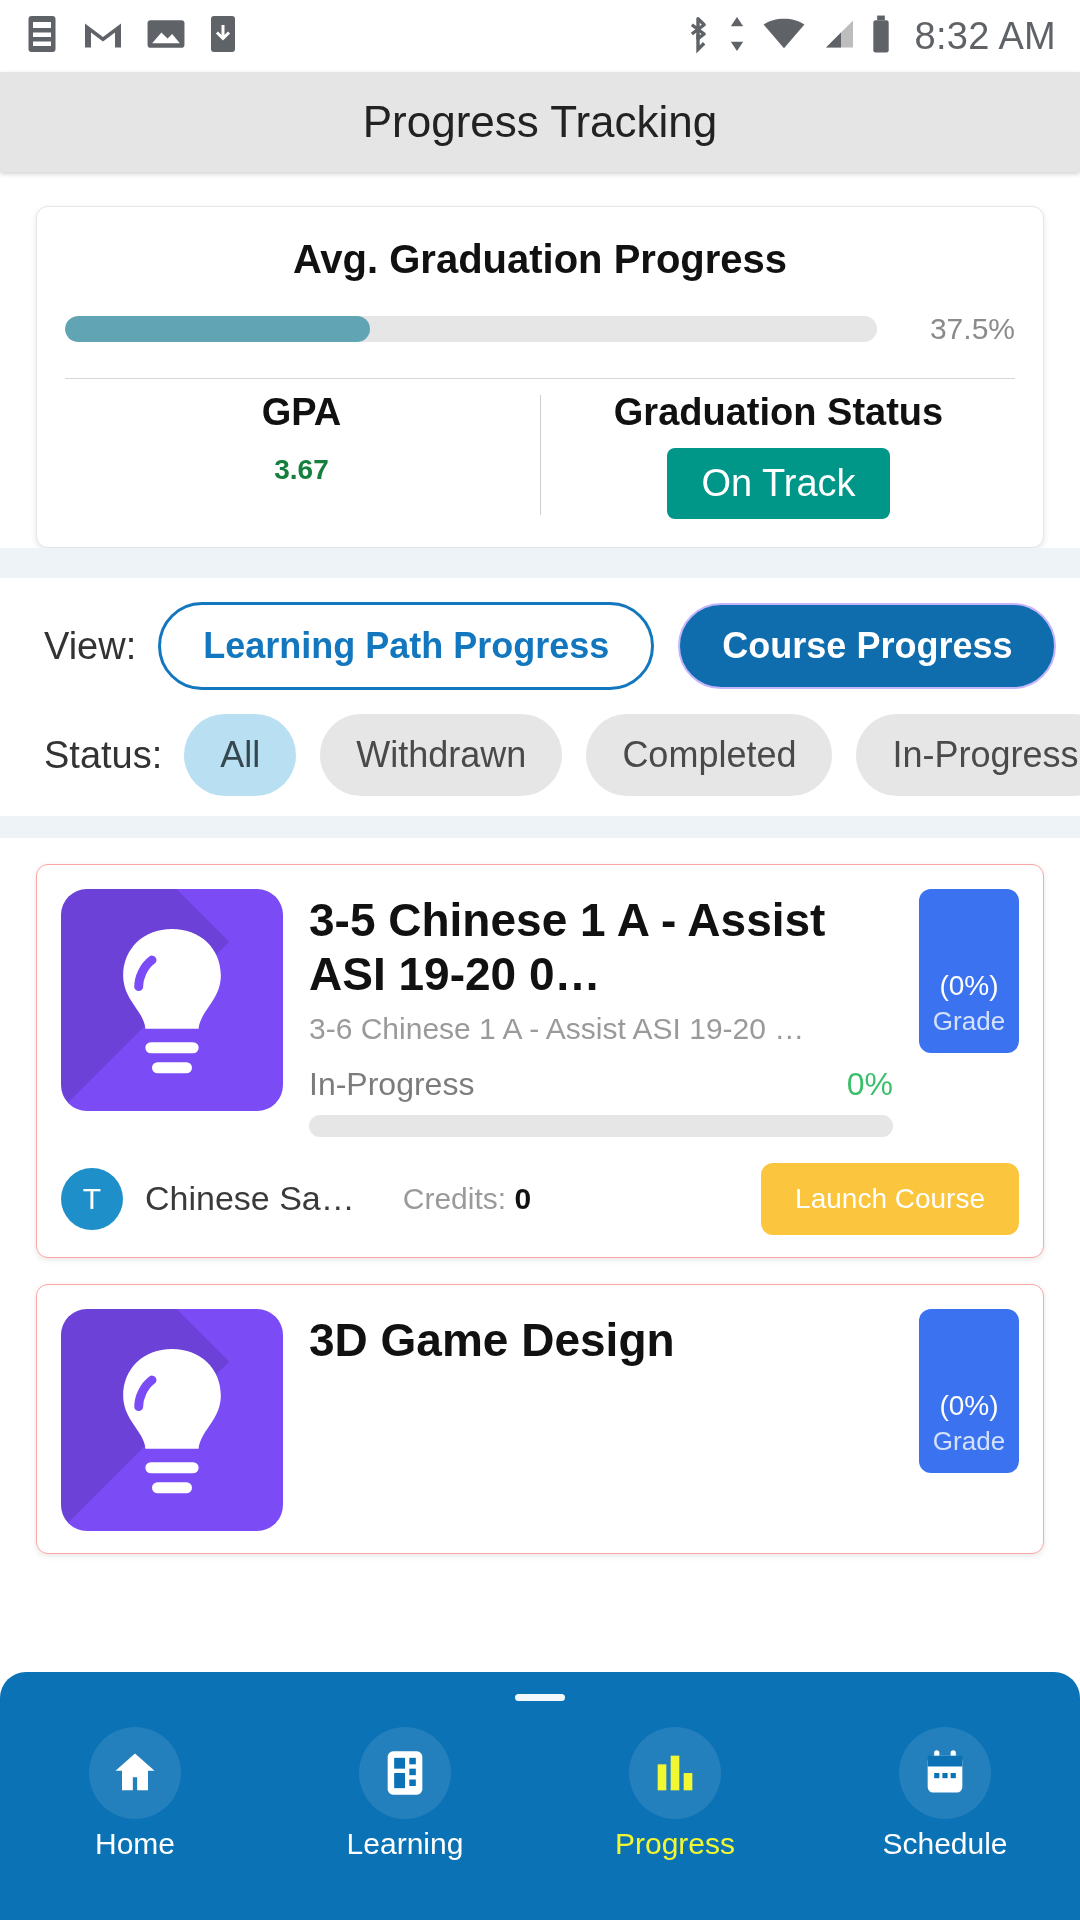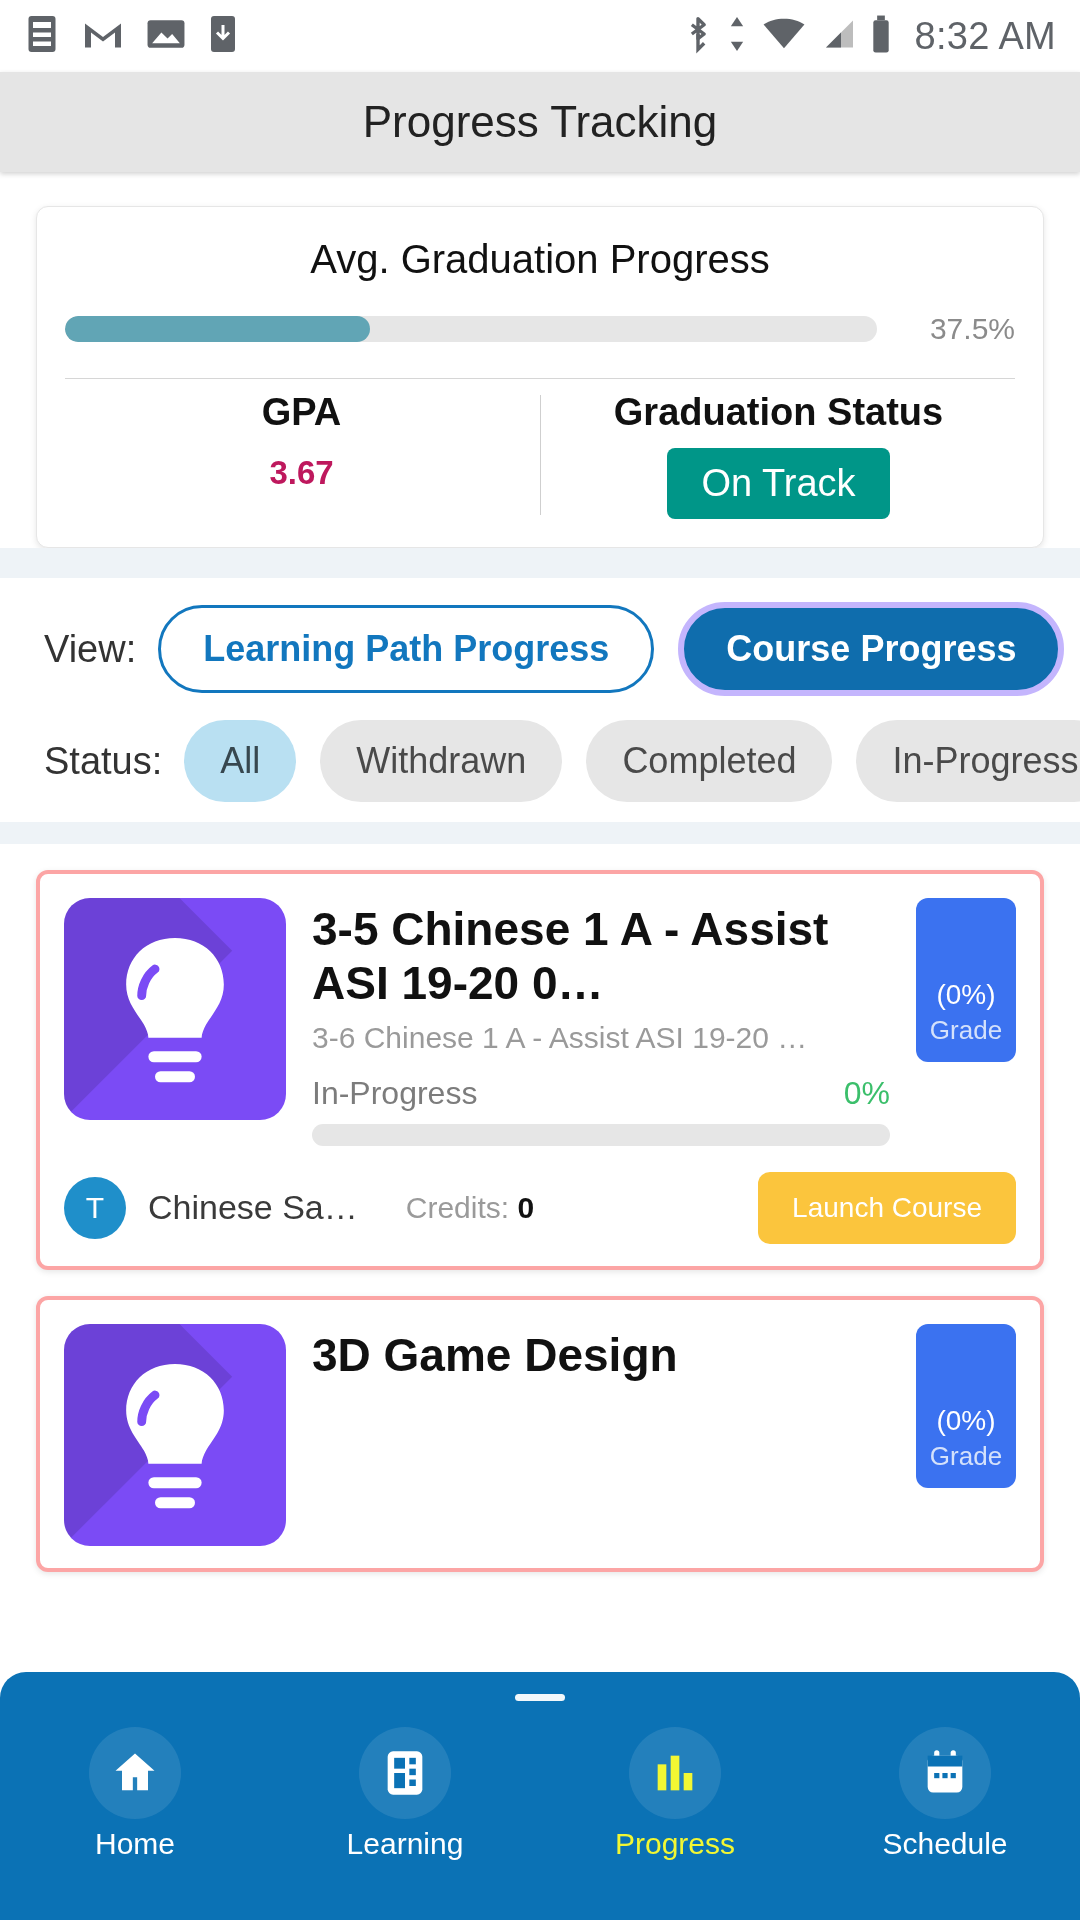--- a/index.html
+++ b/index.html
@@ -34,64 +34,64 @@
   .appbar-title { font-size:44px; color:#222222; font-weight:400; }
 
   
   .summary-wrap { padding:34px 36px 0 36px; background:#ffffff; }
   .summary-card {
     background:#ffffff; border:1px solid #e6e6e6; border-radius:12px;
     box-shadow:0 2px 6px rgba(0,0,0,.10);
     padding:30px 26px 28px 26px;
   }
   .summary-title {
-    text-align:center; font-size:40px; font-weight:400; color:#111111;
+    text-align:center; font-size:40px; font-weight:700; color:#111111;
     margin-bottom:30px;
   }
   .progress-row { display:flex; align-items:center; gap:18px; padding:0 2px; }
   .track {
     flex:1; height:26px; border-radius:13px; background:#e6e6e6; overflow:hidden;
   }
   .track-fill { height:100%; border-radius:13px; background:#61a5b5; }
   .progress-pct { font-size:30px; color:#8b8b8b; min-width:120px; text-align:right;}
   .divider-h { height:1px; background:#d6d6d6; margin:32px 2px 0 2px; }
   .stats { display:flex; margin-top:12px; }
   .stat { flex:1; text-align:center; position:relative; }
   .stat + .stat::before {
     content:""; position:absolute; left:0; top:4px; bottom:4px;
     width:1px; background:#cfcfcf;
   }
   .stat-label { font-size:38px; font-weight:700; color:#111111; }
-  .stat-value { font-size:33px; font-weight:700; color:#be185d; margin-top:20px; }
+  .stat-value { font-size:28px; font-weight:700; color:#15803d; margin-top:20px; }
   .badge-ontrack {
     display:inline-block; margin-top:14px;
     background:#009688; color:#ffffff;
     font-size:38px; padding:14px 34px; border-radius:8px;
   }
 
   
   .gap-band { height:30px; background:#eef3f7; }
   .filters { background:#ffffff; padding:24px 0 20px 0; }
   .filter-row { display:flex; align-items:center; gap:22px; padding:0 0 0 44px; }
   .filter-row + .filter-row { margin-top:24px; }
   .filter-label { font-size:38px; color:#333333; white-space:nowrap; }
   .chips { display:flex; align-items:center; gap:24px; flex:1; overflow:hidden; }
   .chip {
     font-size:36px; padding:20px 42px; border-radius:48px; white-space:nowrap;
   }
   .chip-outline { border:3px solid #1277be; color:#1277be; font-weight:700; background:#fff; }
-  .chip-filled { background:#0f6dad; color:#ffffff; font-weight:700; border:6px solid #c4b5fd; }
+  .chip-filled { background:#0f6dad; color:#ffffff; font-weight:700; border:2px solid #c4b5fd; }
   .chip-status { background:#e6e6e6; color:#4a4a4a; padding:20px 36px; border-radius:44px; }
   .chip-status.active { background:#b9e0f2; color:#37474f; }
 
   
   .list-band { height:22px; background:#eef3f7; }
   .list { background:#ffffff; padding:26px 36px 0 36px; }
   .course-card {
-    background:#ffffff; border:4px solid #fca5a5; border-radius:12px;
+    background:#ffffff; border:1px solid #fca5a5; border-radius:12px;
     box-shadow:0 2px 6px rgba(0,0,0,.10);
     padding:24px 24px 22px 24px; margin-bottom:26px;
   }
   .course-top { display:flex; gap:26px; }
   .thumb {
     width:222px; height:222px; border-radius:26px; flex:none;
     background:#7b4bf5; position:relative; overflow:hidden;
   }
   .thumb .shade {
     position:absolute; right:-20%; bottom:-30%;

